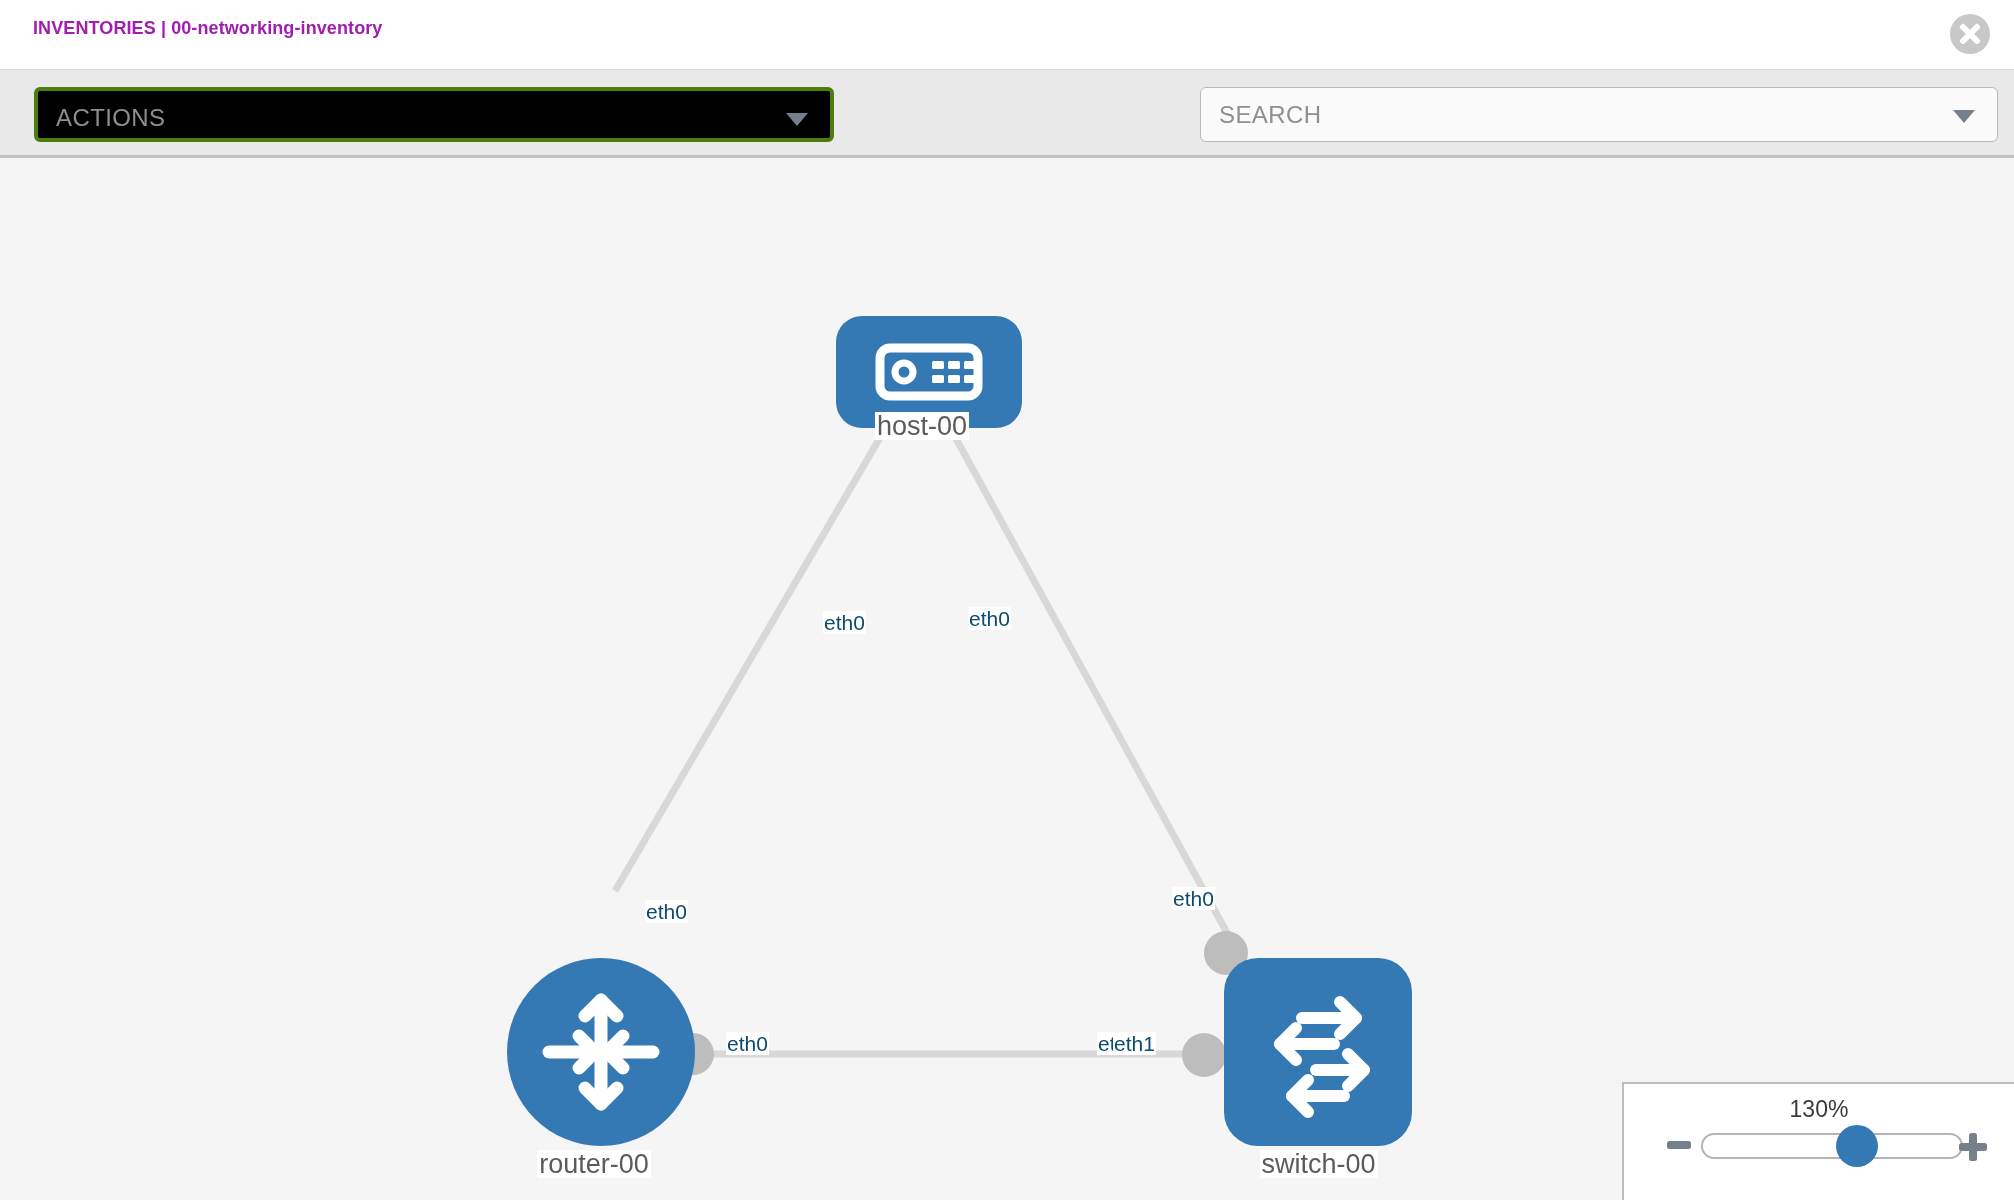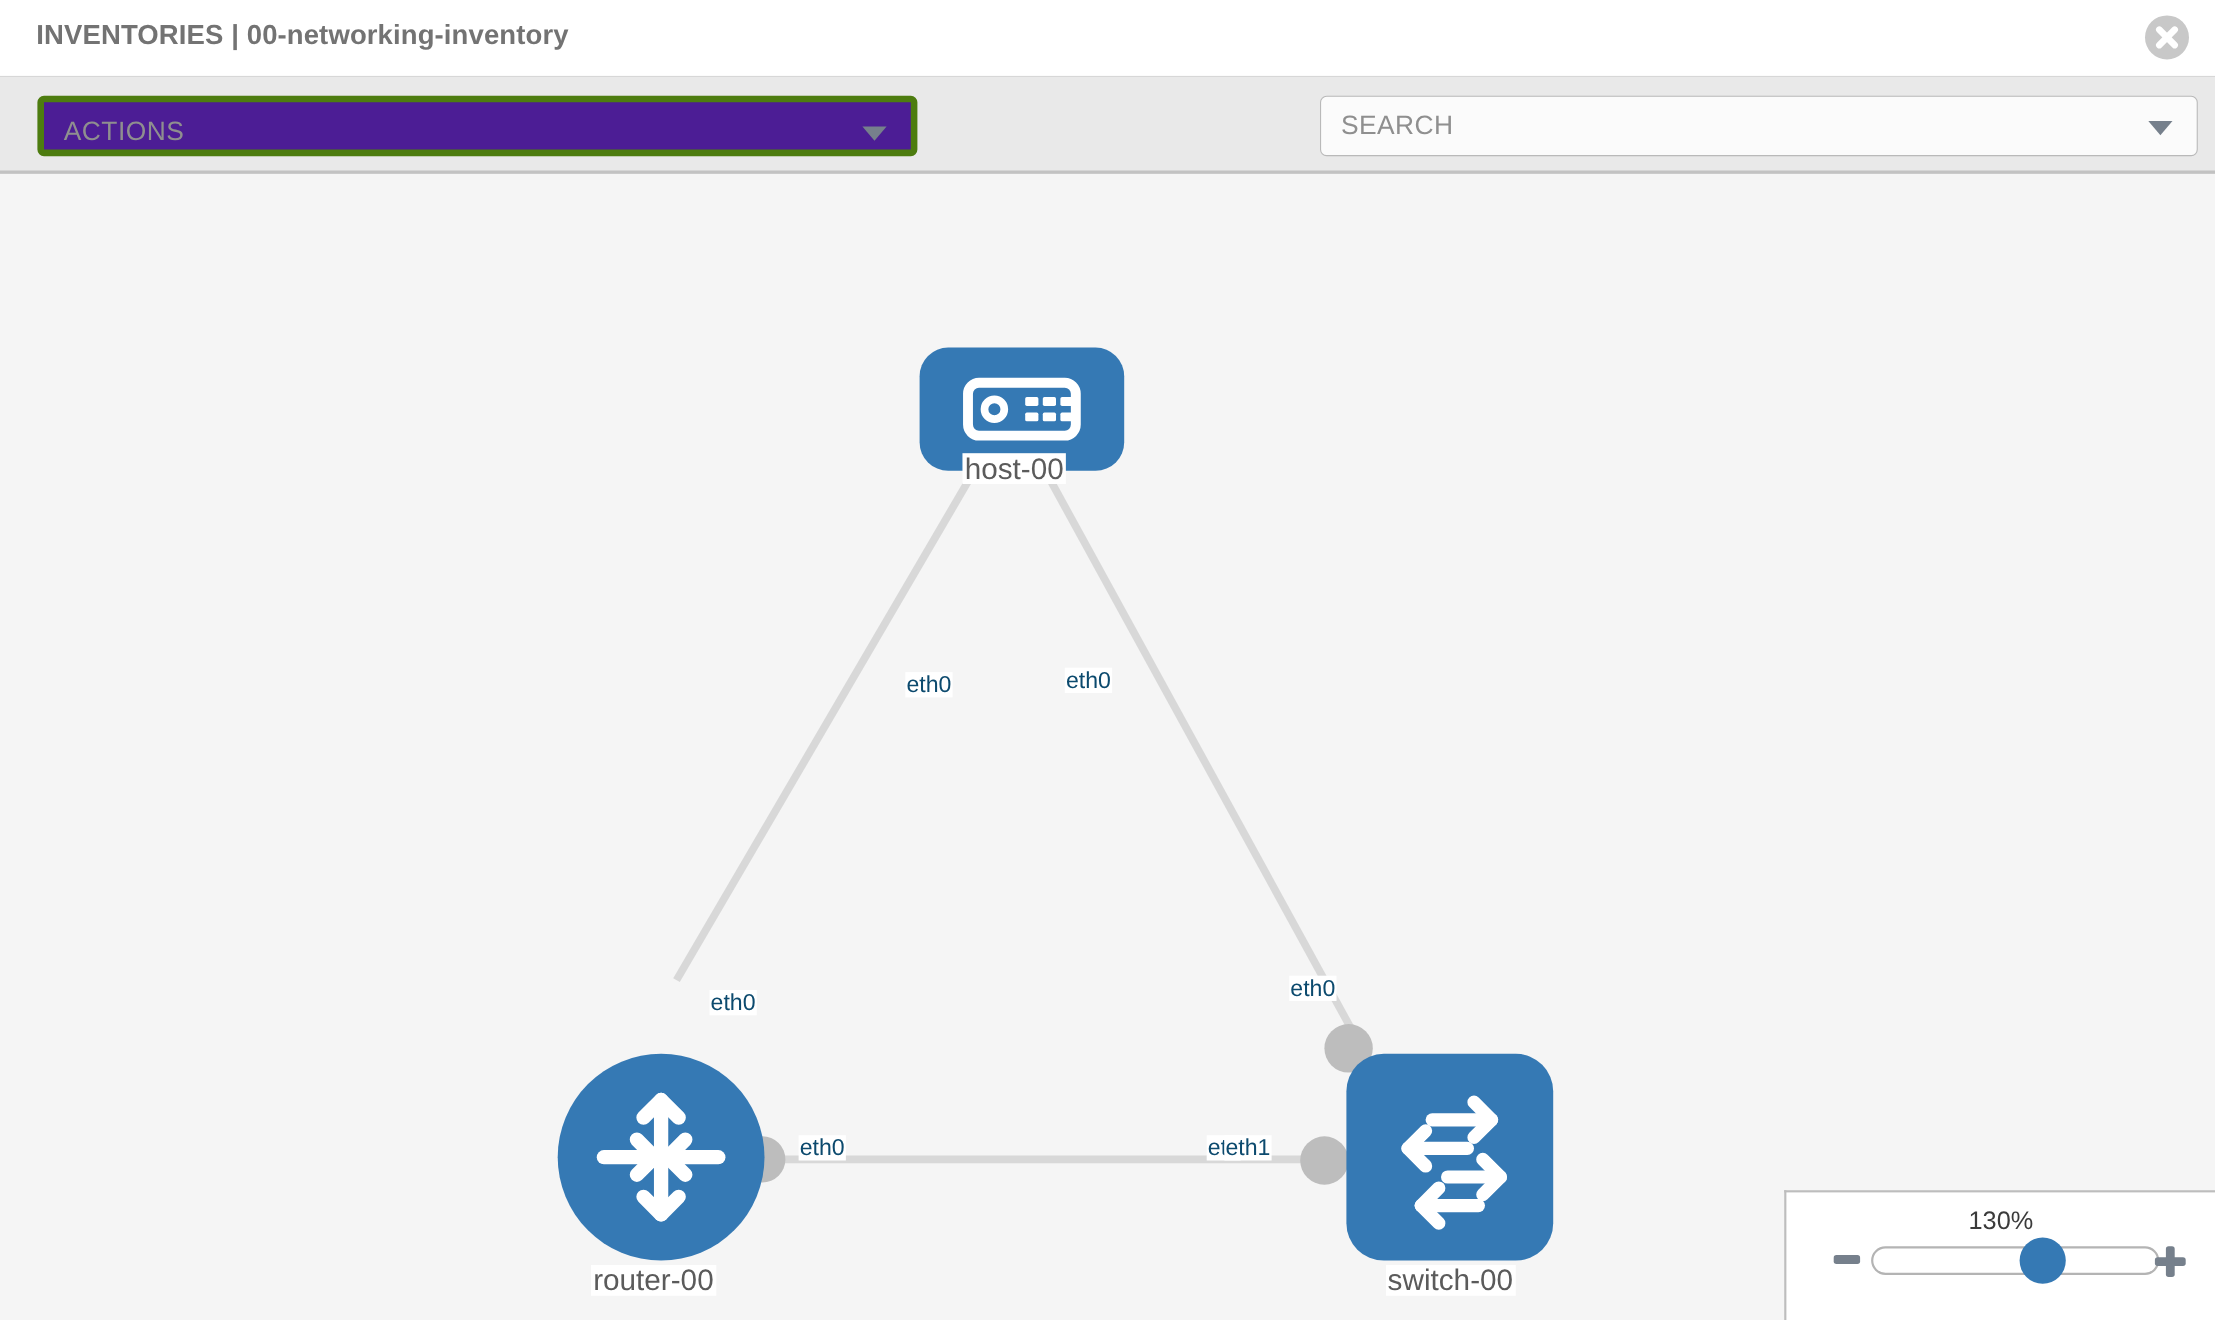--- a/index.html
+++ b/index.html
@@ -26,23 +26,23 @@
     width: 2014px;
     height: 70px;
     background: #ffffff;
     border-bottom: 1px solid #d7d7d7;
     box-sizing: border-box;
   }
   .header-title {
     position: absolute;
     left: 33px;
     top: 18px;
-    font-size: 25px;
+    font-size: 18px;
     font-weight: bold;
-    color: #737373;
+    color: #a21caf;
     letter-spacing: 0.1px;
     white-space: nowrap;
   }
   .close-btn {
     position: absolute;
     right: 24px;
     top: 14px;
     width: 40px;
     height: 40px;
     border-radius: 50%;
@@ -61,22 +61,22 @@
     border-bottom: 3px solid #c2c2c2;
     box-sizing: border-box;
   }
 
   .actions-select {
     position: absolute;
     left: 34px;
     top: 17px;
     width: 800px;
     height: 55px;
-    background: #4c1d95;
-    border: 6px solid #4d7c0f;
+    background: #000000;
+    border: 4px solid #4d7c0f;
     border-radius: 6px;
     box-sizing: border-box;
     cursor: pointer;
   }
   .actions-select .label {
     position: absolute;
     left: 18px;
     top: 13px;
     font-size: 24px;
     color: #8f8f8f;

